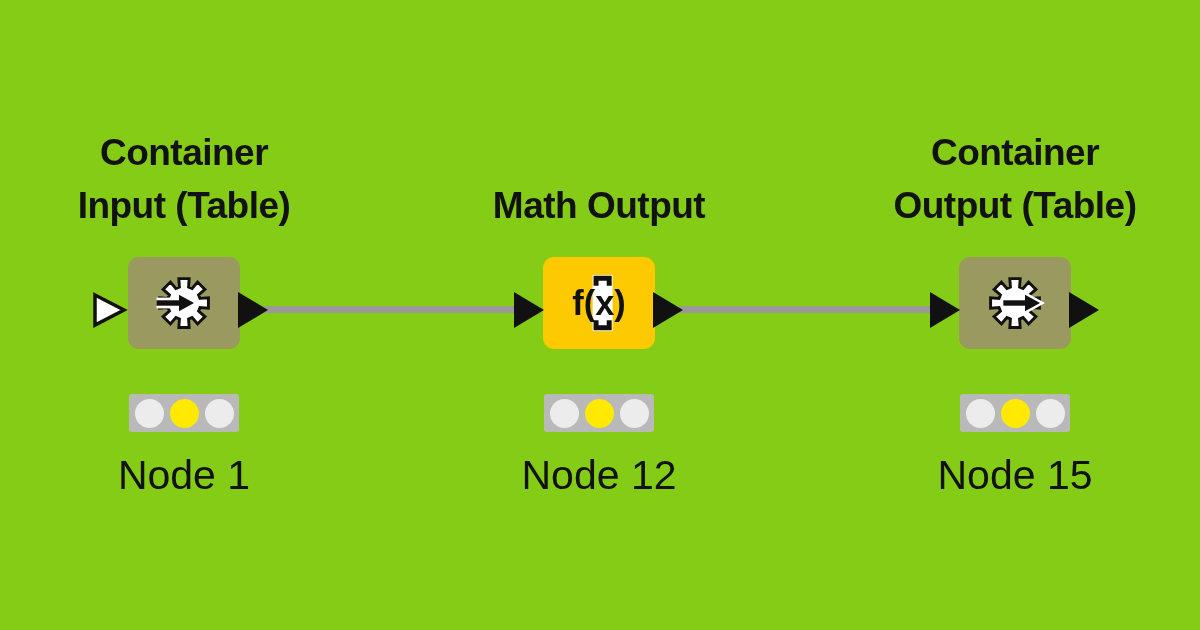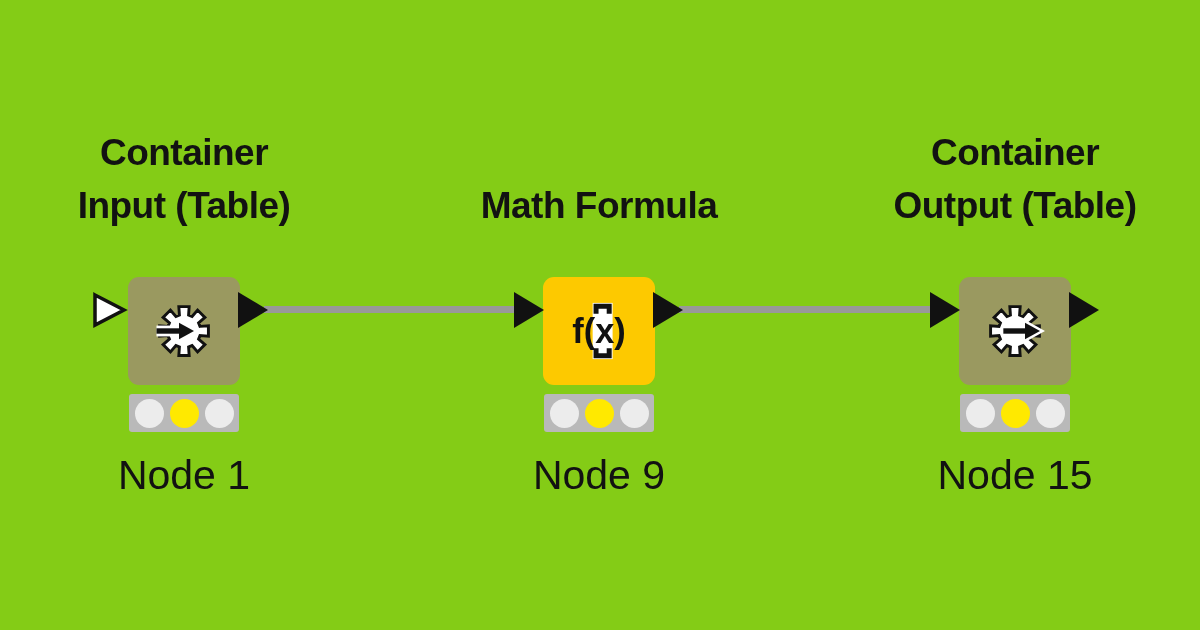--- a/index.html
+++ b/index.html
@@ -3,22 +3,22 @@
 <meta charset="utf-8">
 <style>
   html,body{margin:0;padding:0;}
   body{
     width:1200px;height:630px;background:#ffffff;overflow:hidden;
     font-family:"Liberation Sans", sans-serif;position:relative;
   }
   .canvas{position:absolute;left:0;top:0;width:1200px;height:630px;background:#84cc16;}
   .conn{position:absolute;top:306px;height:7px;background:#999999;z-index:1;}
   .node-body{
-    position:absolute;top:257px;width:112px;height:108px;border-radius:11px;z-index:2;
-    display:flex;align-items:center;justify-content:center;margin-top:20px;
+    position:absolute;top:257px;width:112px;height:92px;border-radius:11px;z-index:2;
+    display:flex;align-items:center;justify-content:center;
   }
   .node-title{
     position:absolute;bottom:398px;width:400px;text-align:center;z-index:2;
     font-weight:bold;font-size:37px;line-height:53px;color:#121212;letter-spacing:-0.5px;
   }
   .node-title span{display:block;}
   .node-label{
     position:absolute;top:451px;width:400px;text-align:center;z-index:2;
     font-size:41px;line-height:48px;color:#121212;font-weight:400;
   }
@@ -67,21 +67,21 @@
 
   <div class="traffic-bar" style="left: 129px; background-color: rgb(185, 185, 185);">
     <span class="light" style="background-color: rgb(236, 236, 236);"></span>
     <span class="light" style="background-color: rgb(255, 233, 0);"></span>
     <span class="light" style="background-color: rgb(236, 236, 236);"></span>
   </div>
 
   <div class="node-label" style="left:-16px;">Node 1</div>
 
   <div class="node-title" style="left:399px;">
-    <span>Math Formula</span>
+    <span>Math Output</span>
     <span></span>
   </div>
 
   <div class="port" style="left:514px;top:292px;">
     <svg width="30" height="36" viewBox="0 0 30 36">
       <polygon points="0,0 30,18 0,36" fill="#111111"></polygon>
     </svg>
   </div>
 
   <div class="node-body" style="left: 543px; background-color: rgb(253, 201, 0);">
@@ -98,21 +98,21 @@
       <polygon points="0,0 30,18 0,36" fill="#111111"></polygon>
     </svg>
   </div>
 
   <div class="traffic-bar" style="left: 544px; background-color: rgb(185, 185, 185);">
     <span class="light" style="background-color: rgb(236, 236, 236);"></span>
     <span class="light" style="background-color: rgb(255, 233, 0);"></span>
     <span class="light" style="background-color: rgb(236, 236, 236);"></span>
   </div>
 
-  <div class="node-label" style="left:399px;">Node 9</div>
+  <div class="node-label" style="left:399px;">Node 12</div>
 
   <div class="node-title" style="left:815px;">
     <span>Container</span>
     <span>Output (Table)</span>
   </div>
 
   <div class="port" style="left:930px;top:292px;">
     <svg width="30" height="36" viewBox="0 0 30 36">
       <polygon points="0,0 30,18 0,36" fill="#111111"></polygon>
     </svg>

